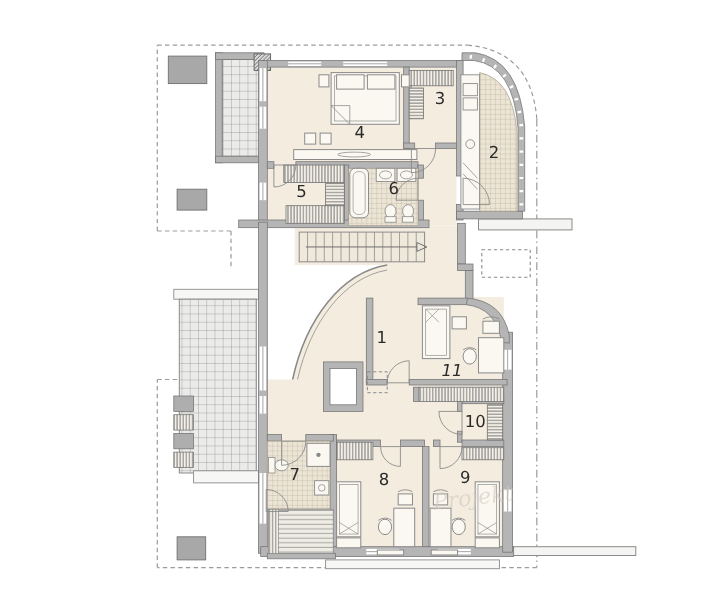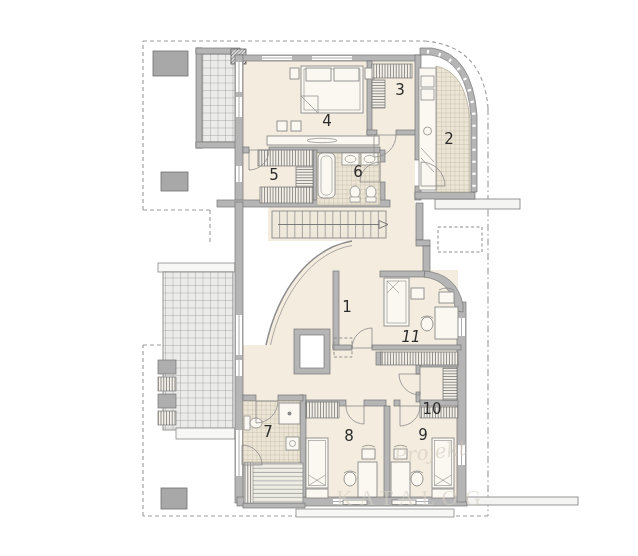--- a/index.html
+++ b/index.html
@@ -341,19 +341,18 @@
 
 <div class="room-num" style="left:347px;top:307px;">1</div>
 <div class="room-num" style="left:449px;top:139px;">2</div>
 <div class="room-num" style="left:400px;top:90px;">3</div>
 <div class="room-num" style="left:327px;top:121px;">4</div>
 <div class="room-num" style="left:274px;top:175px;">5</div>
 <div class="room-num" style="left:358px;top:172px;">6</div>
 <div class="room-num" style="left:268px;top:432px;">7</div>
 <div class="room-num" style="left:349px;top:436px;">8</div>
 <div class="room-num" style="left:423px;top:435px;">9</div>
-<div class="room-num" style="left:432px;top:384px;margin-top:25px;">10</div>
+<div class="room-num" style="left:432px;top:384px;">10</div>
 <div class="room-num" style="left:411px;top:337px;font-style:italic;">11</div>
 
 <div class="wm-script">Projekt</div>
-<div class="wm-caps">KATALOG</div>
 
 </div>
 
 </body></html>

